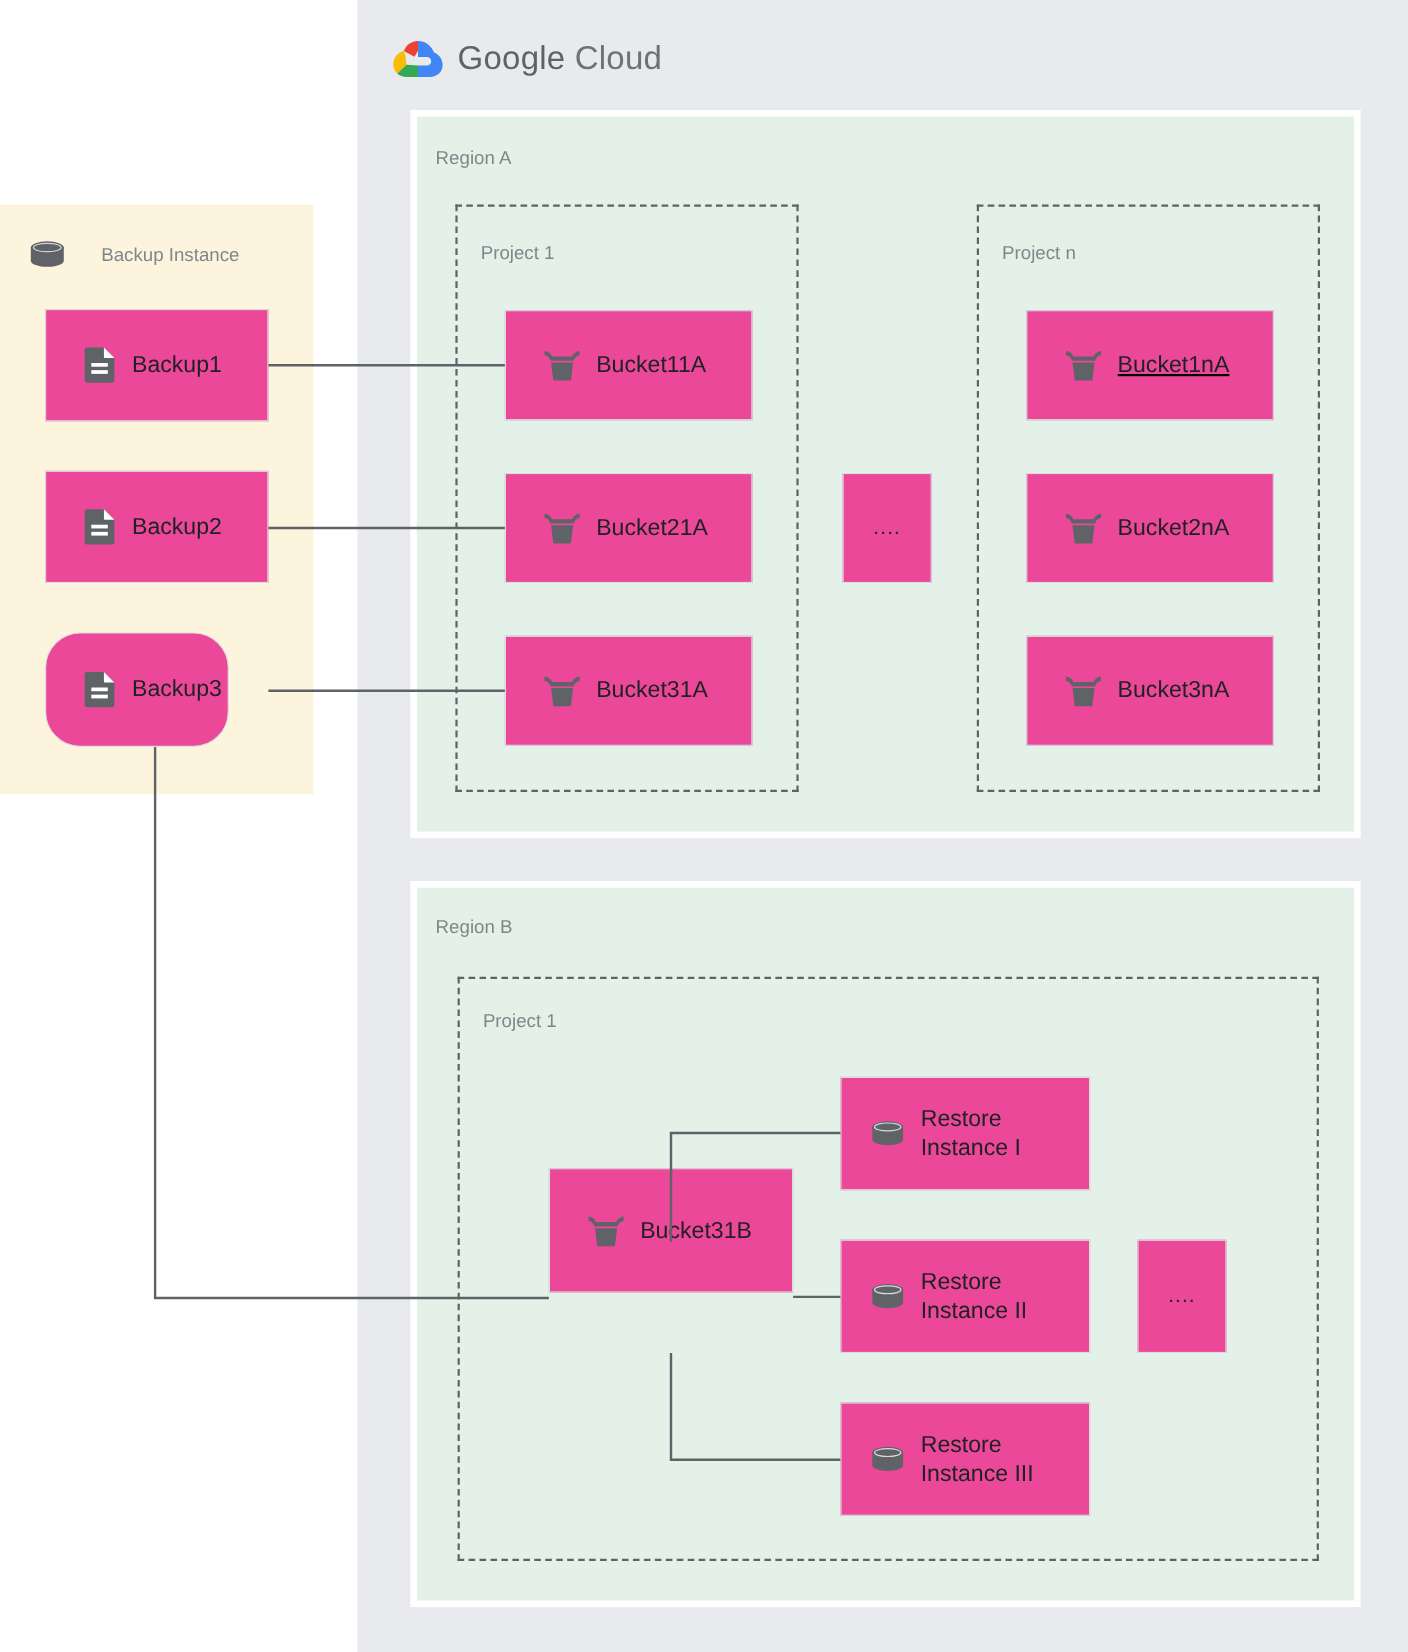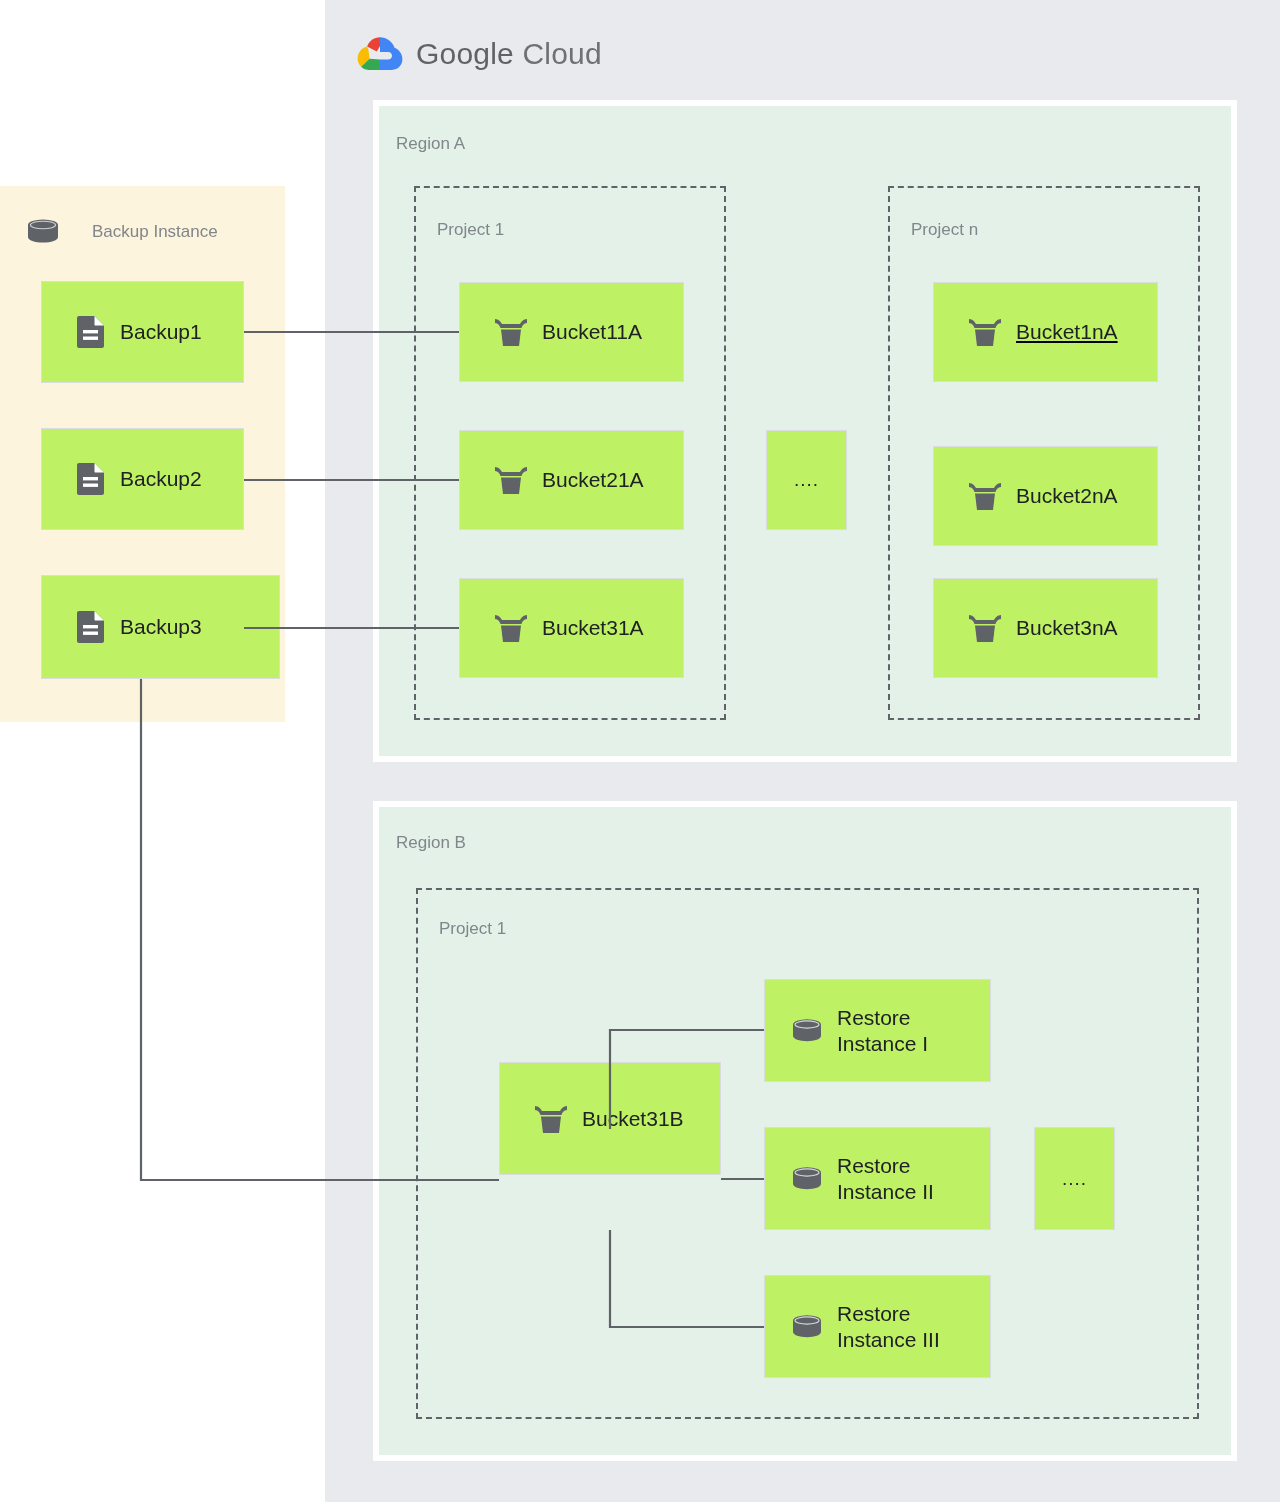--- a/index.html
+++ b/index.html
@@ -95,21 +95,21 @@
   .backup-group-title {
     font-size: 17px;
     color: #80868b;
     white-space: nowrap;
     margin-left: 20px;
   }
 
   
   .node {
     position: absolute;
-    background: #bef264;
+    background: #ec4899;
     border: 1px solid #dadce0;
     box-sizing: border-box;
     display: flex;
     align-items: center;
     gap: 14px;
     padding-left: 34px;
   }
   .node-label {
     font-size: 21px;
     color: #202124;
@@ -200,21 +200,21 @@
   </div>
 
   <div class="node" style="left:933px; top:282px; width:225px; height:100px;text-decoration:underline;">
     <svg class="icon icon-bucket" viewBox="0 0 34 30">
       <path d="M1 2 L1 6 C4 6 6 9 6.5 11 L27.5 11 C28 9 30 6 33 6 L33 2 C29.5 2 27 5 26 7 L8 7 C7 5 4.5 2 1 2 Z" fill="#5f6368"></path>
       <path d="M7 12.5 L27 12.5 L25 29 L9 29 Z" fill="#5f6368"></path>
     </svg>
     <div class="node-label">Bucket1nA</div>
   </div>
 
-  <div class="node" style="left:933px; top:446px; width:225px; height:100px;">
+  <div class="node" style="left:933px; top:430px; width:225px; height:100px;">
     <svg class="icon icon-bucket" viewBox="0 0 34 30">
       <path d="M1 2 L1 6 C4 6 6 9 6.5 11 L27.5 11 C28 9 30 6 33 6 L33 2 C29.5 2 27 5 26 7 L8 7 C7 5 4.5 2 1 2 Z" fill="#5f6368"></path>
       <path d="M7 12.5 L27 12.5 L25 29 L9 29 Z" fill="#5f6368"></path>
     </svg>
     <div class="node-label">Bucket2nA</div>
   </div>
 
   <div class="node" style="left:933px; top:578px; width:225px; height:100px;">
     <svg class="icon icon-bucket" viewBox="0 0 34 30">
       <path d="M1 2 L1 6 C4 6 6 9 6.5 11 L27.5 11 C28 9 30 6 33 6 L33 2 C29.5 2 27 5 26 7 L8 7 C7 5 4.5 2 1 2 Z" fill="#5f6368"></path>
@@ -295,21 +295,21 @@
   <div class="node" style="left:41px; top:428px; width:203px; height:102px;">
     <svg class="icon icon-doc" viewBox="0 0 30 34">
       <path d="M3 1 L18.5 1 L28 10.5 L28 31 C28 32.1 27.1 33 26 33 L3 33 C1.9 33 1 32.1 1 31 L1 3 C1 1.9 1.9 1 3 1 Z" fill="#5f6368"></path>
       <path d="M18.5 1 L28 10.5 L19.5 10.5 C18.9 10.5 18.5 10.1 18.5 9.5 Z" fill="#ffffff"></path>
       <rect x="7" y="15" width="15" height="3.4" fill="#ffffff"></rect>
       <rect x="7" y="21.5" width="15" height="3.4" fill="#ffffff"></rect>
     </svg>
     <div class="node-label">Backup2</div>
   </div>
 
-  <div class="node" style="left:41px; top:575px; width:239px; height:104px;">
+  <div class="node" style="left:41px; top:575px; width:167px; height:104px;border-radius:32px;">
     <svg class="icon icon-doc" viewBox="0 0 30 34">
       <path d="M3 1 L18.5 1 L28 10.5 L28 31 C28 32.1 27.1 33 26 33 L3 33 C1.9 33 1 32.1 1 31 L1 3 C1 1.9 1.9 1 3 1 Z" fill="#5f6368"></path>
       <path d="M18.5 1 L28 10.5 L19.5 10.5 C18.9 10.5 18.5 10.1 18.5 9.5 Z" fill="#ffffff"></path>
       <rect x="7" y="15" width="15" height="3.4" fill="#ffffff"></rect>
       <rect x="7" y="21.5" width="15" height="3.4" fill="#ffffff"></rect>
     </svg>
     <div class="node-label">Backup3</div>
   </div>
 
   <svg class="edges" viewBox="0 0 1280 1502">

